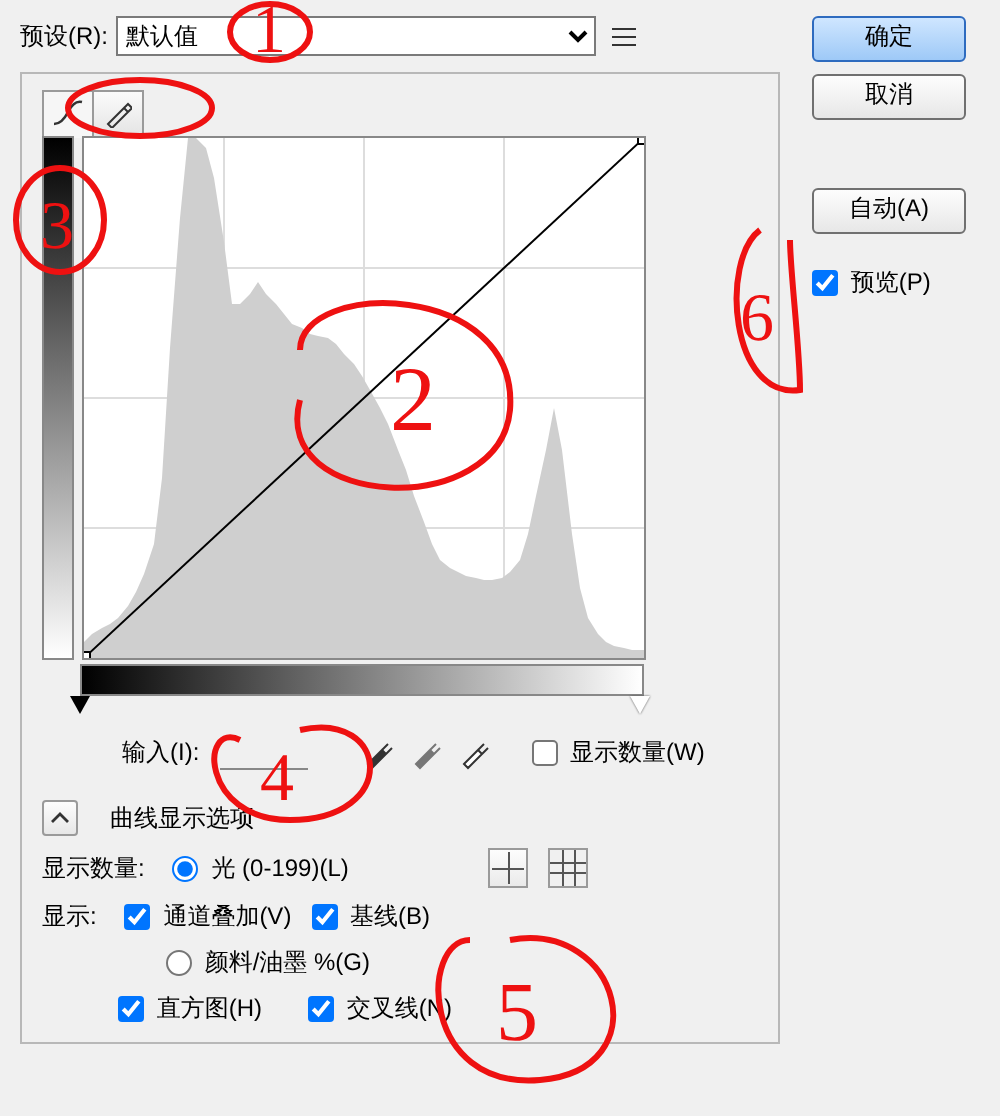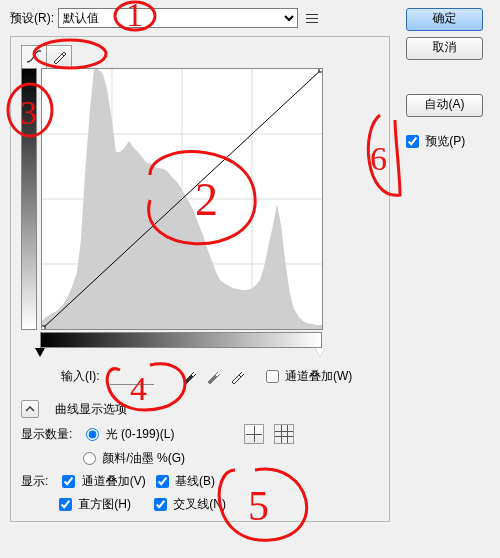--- a/index.html
+++ b/index.html
@@ -121,48 +121,48 @@
             <svg width="16" height="16">
               <path d="M3 13 L10 6 L12 8 L5 15 Z M10 6 L13 3 M12 8 L15 5" stroke="#777" fill="#777" stroke-width="1"></path>
             </svg>
           </span>
         <span class="eyedrop">
             <svg width="16" height="16">
               <path d="M3 13 L10 6 L12 8 L5 15 Z M10 6 L13 3 M12 8 L15 5" stroke="#333" fill="#fff" stroke-width="1"></path>
             </svg>
           </span>
         <span style="flex:0 0 8px"></span>
-        <label><input type="checkbox" style=""> <span>通道叠加(W)</span></label>
+        <label><input type="checkbox" style=""> <span>显示数量(W)</span></label>
       </div>
 
       <div class="opts">
         <div class="row">
           <span class="chev">
             <svg width="10" height="10">
                 <path d="M1 7 L5 3 L9 7" stroke="#333" fill="none" stroke-width="1.4"></path>
               </svg>
           </span>
           <span>曲线显示选项</span>
         </div>
 
         <div class="row">
           <span class="label">显示数量:</span>
           <label><input type="radio" name="amt" checked="" style=""> <span>光 (0-199)(L)</span></label>
           <span style="flex:0 0 50px"></span>
           <span class="grid-ic grid4"></span>
           <span class="grid-ic grid9"></span>
         </div>
-        <div class="row" style="margin-left:62px">
-          <label><input type="radio" name="amt" style=""> <span>颜料/油墨 %(G)</span></label>
-        </div>
-
         <div class="row">
           <span class="label">显示:</span>
           <label><input type="checkbox" checked="" style=""> <span>通道叠加(V)</span></label>
           <label><input type="checkbox" checked="" style=""> <span>基线(B)</span></label>
+        </div>
+
+        <div class="row" style="margin-left:62px">
+          <label><input type="radio" name="amt" style=""> <span>颜料/油墨 %(G)</span></label>
         </div>
         <div class="row" style="margin-left:38px">
           <label><input type="checkbox" checked="" style=""> <span>直方图(H)</span></label>
           <label style="margin-left:13px"><input type="checkbox" checked="" style=""> <span>交叉线(N)</span></label>
         </div>
       </div>
 
     </div>
   </div>
 

